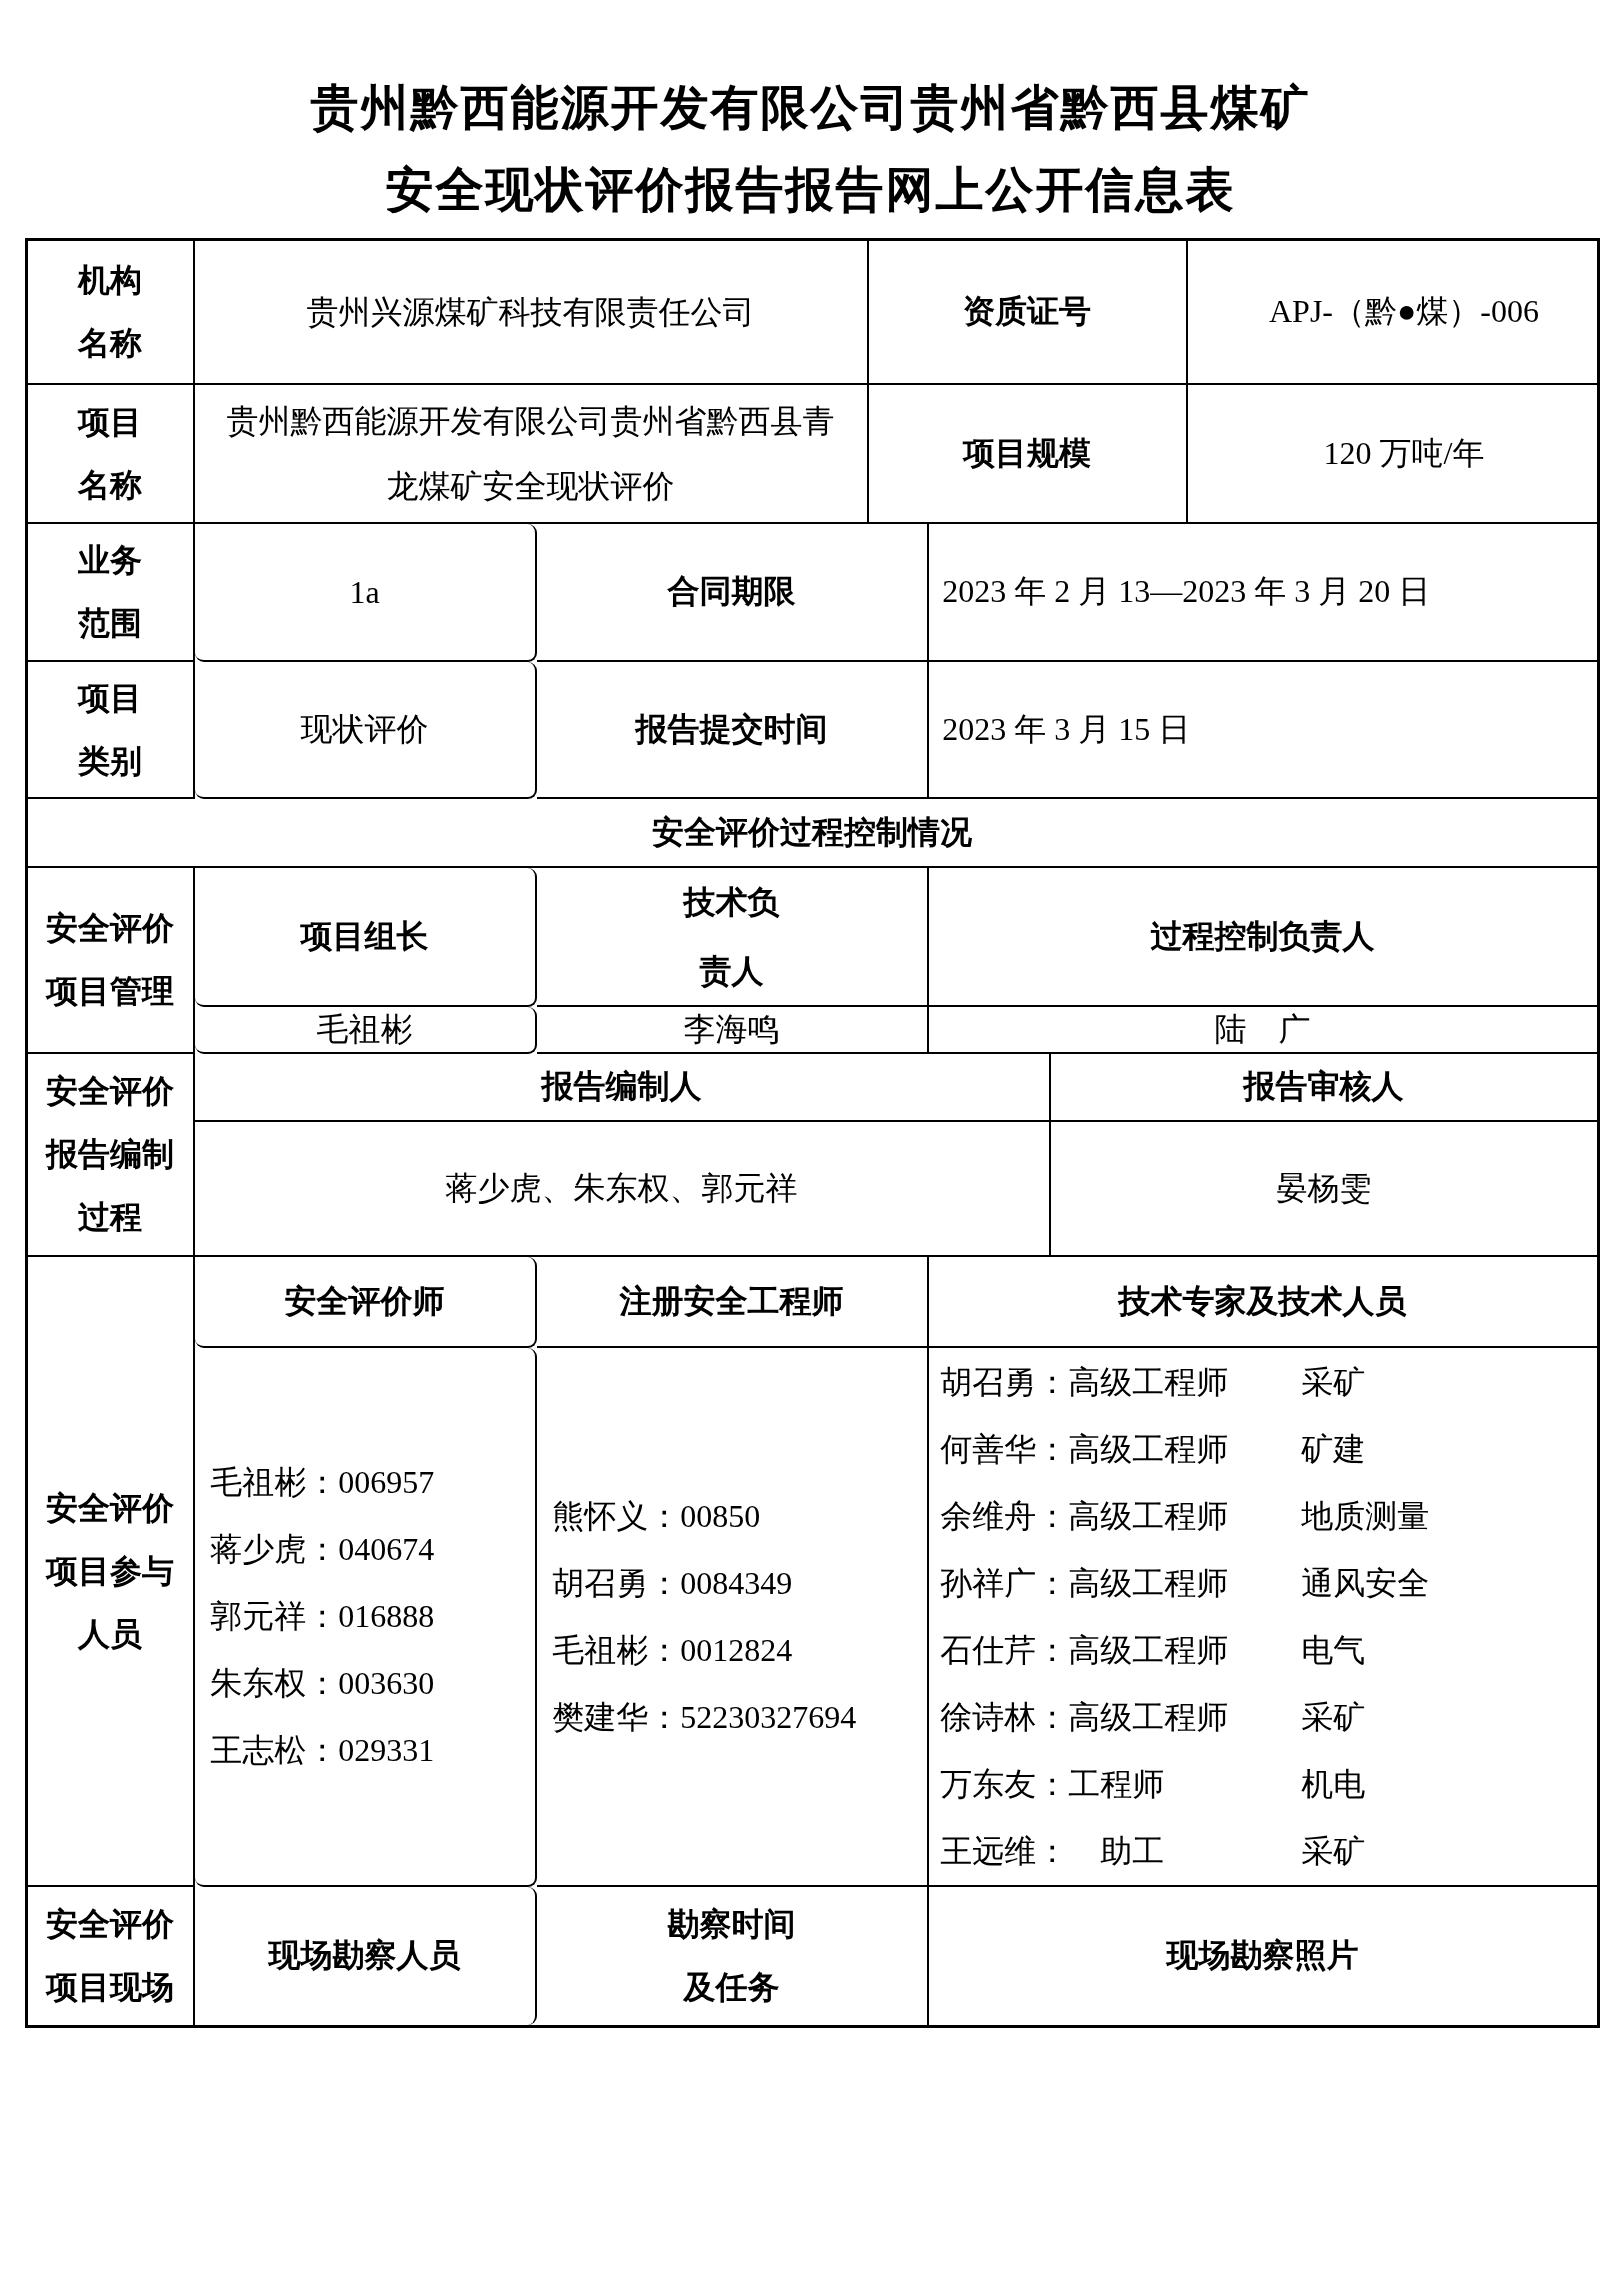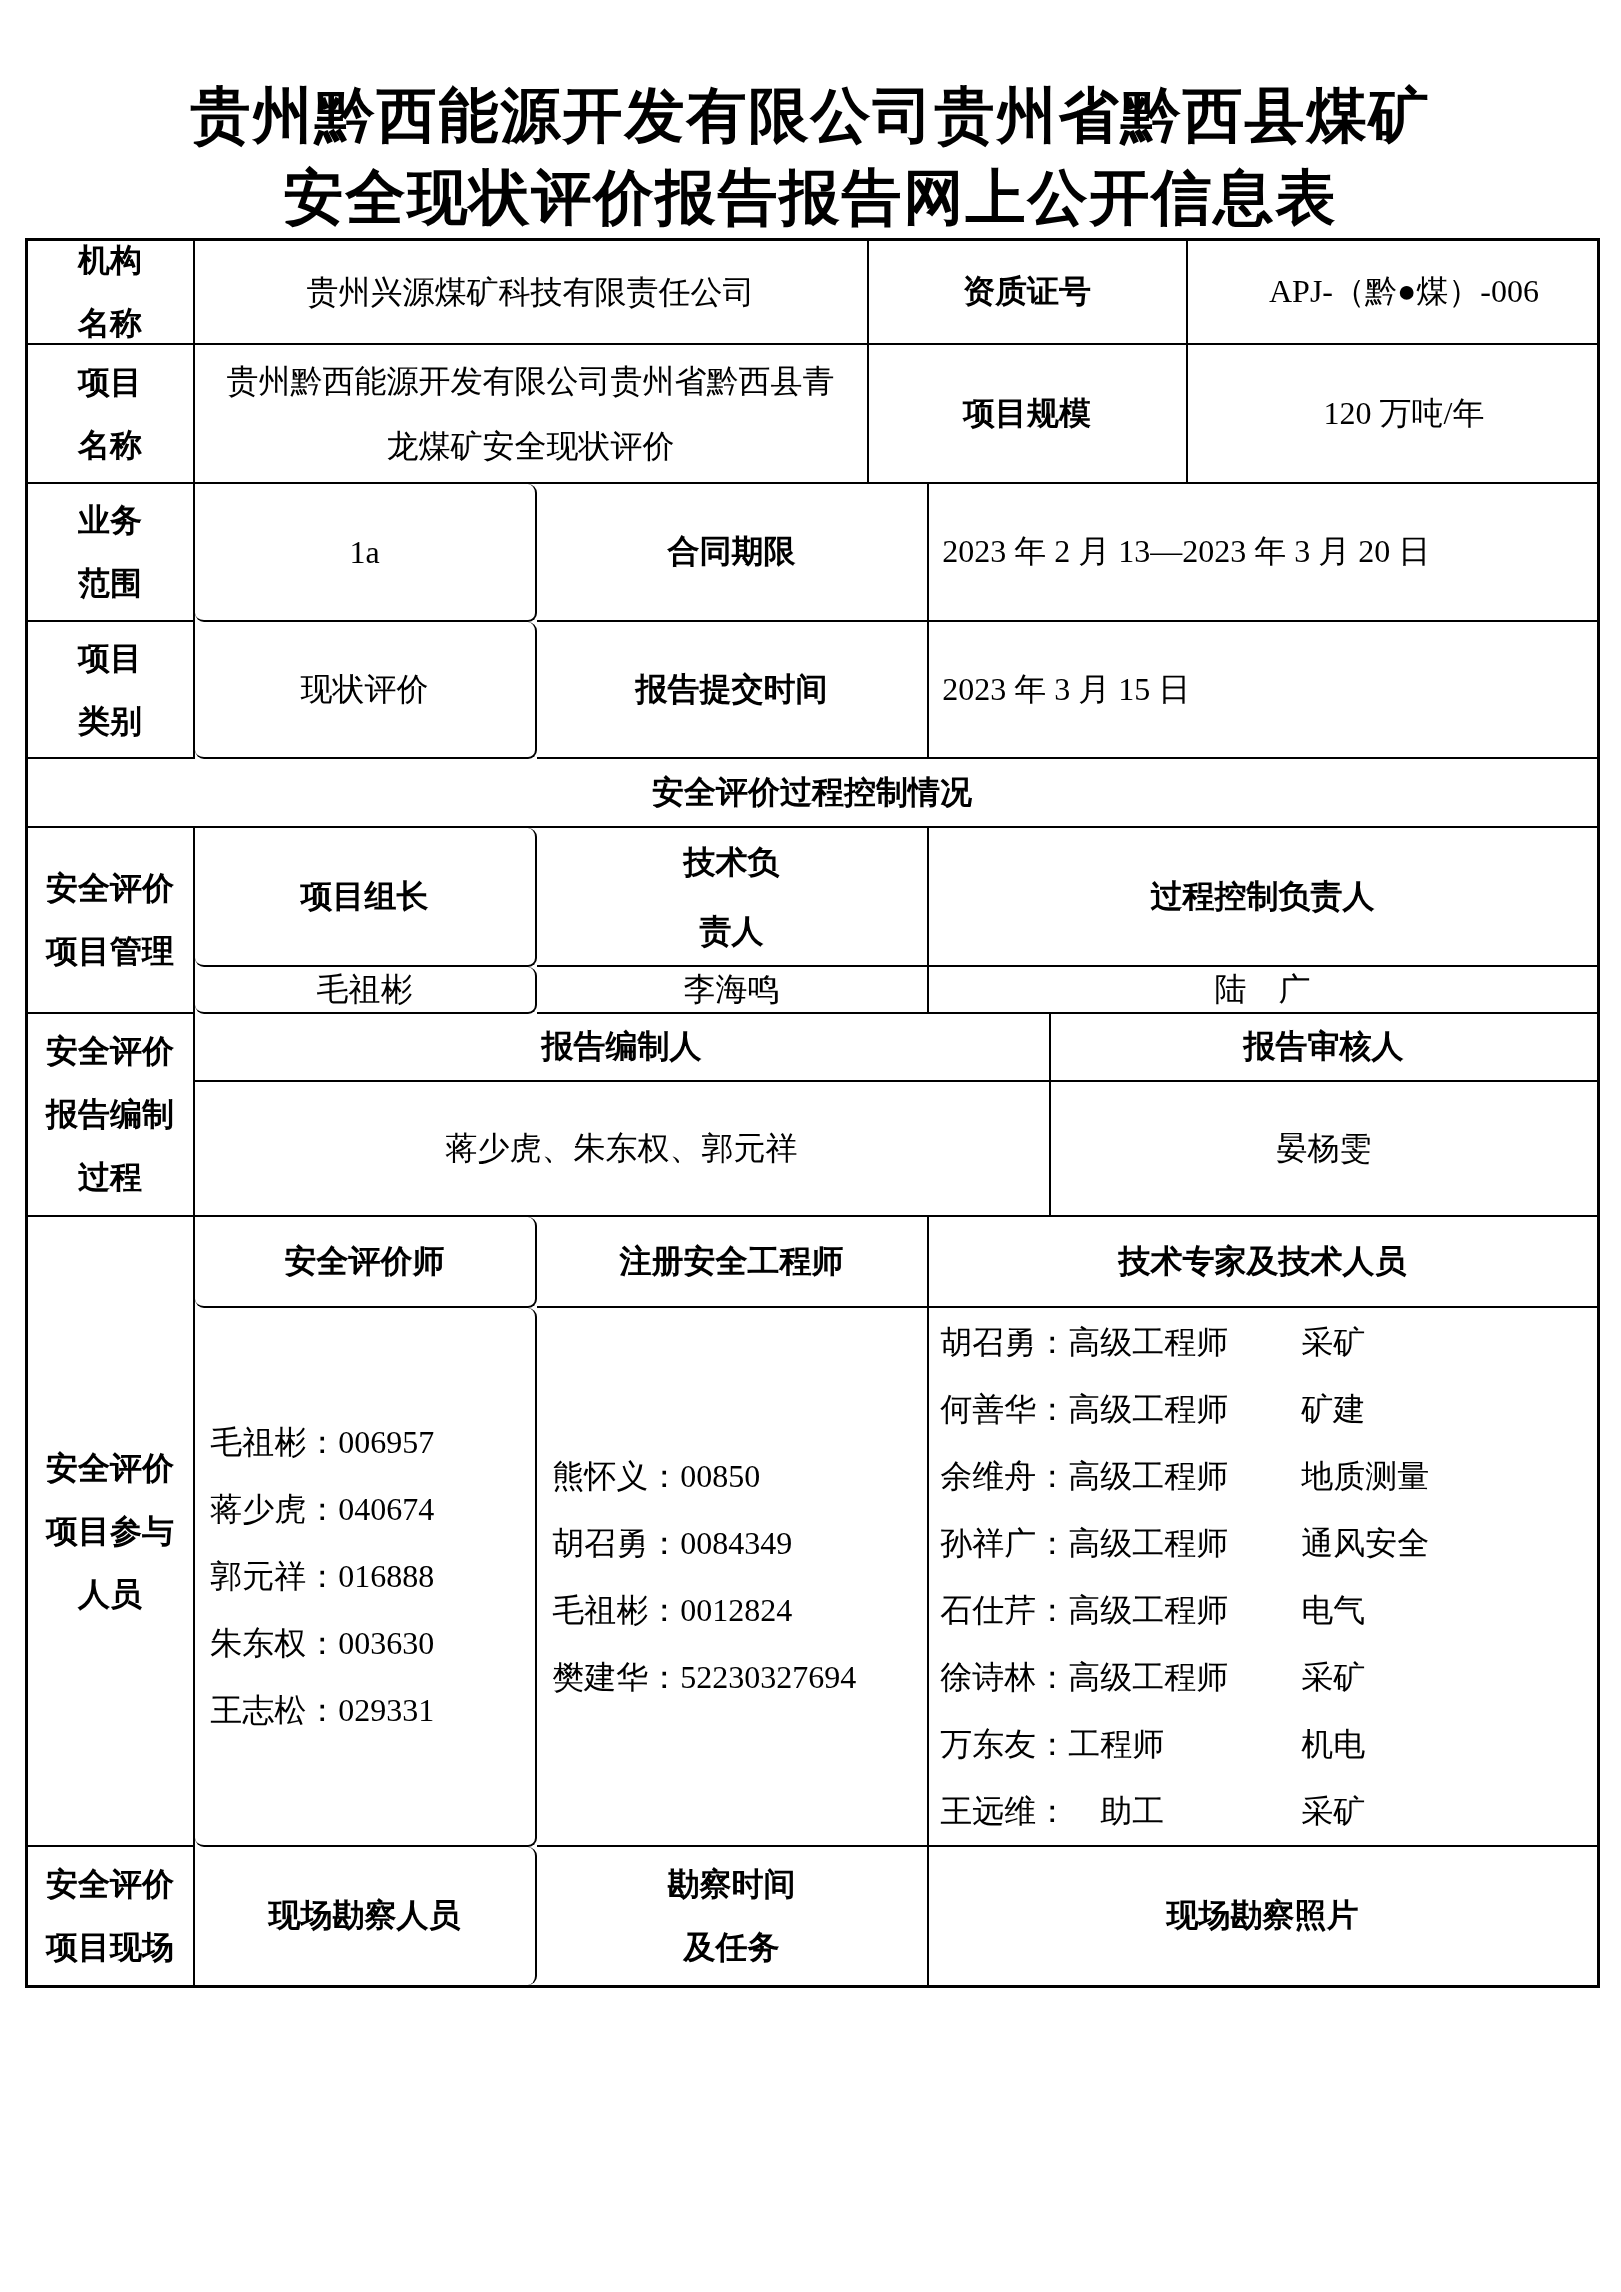--- a/index.html
+++ b/index.html
@@ -11,21 +11,21 @@
     font-family:"Liberation Serif", serif;
     font-size:32px;
     margin:0 auto;
     overflow:hidden;
   }
   .title {
     position:absolute; left:0; width:100%;
     text-align:center;
     font-family:"Liberation Sans", sans-serif;
     font-weight:bold;
-    font-size:60px;
+    font-size:48px;
     letter-spacing:2px;
   }
   .t1 { top:76px; }
   .t2 { top:158px; }
 
   .table {
     position:absolute;
     left:24.5px; top:238px;
     width:1575px;
     box-sizing:border-box;
@@ -85,21 +85,21 @@
 </head>
 <body>
 
 <div class="page">
 
   <div class="title t1">贵州黔西能源开发有限公司贵州省黔西县煤矿</div>
   <div class="title t2">安全现状评价报告报告网上公开信息表</div>
 
   <div class="table">
 
-    <div class="row" style="height:104px">
+    <div class="row" style="height:144px">
       <div class="cell hdr side pre">机构
 名称</div>
       <div class="cell w-b1">贵州兴源煤矿科技有限责任公司</div>
       <div class="cell hdr w-c1">资质证号</div>
       <div class="cell w-d1 last">APJ-（黔●煤）-006</div>
     </div>
 
     <div class="row" style="height:139px">
       <div class="cell hdr side pre">项目
 名称</div>

